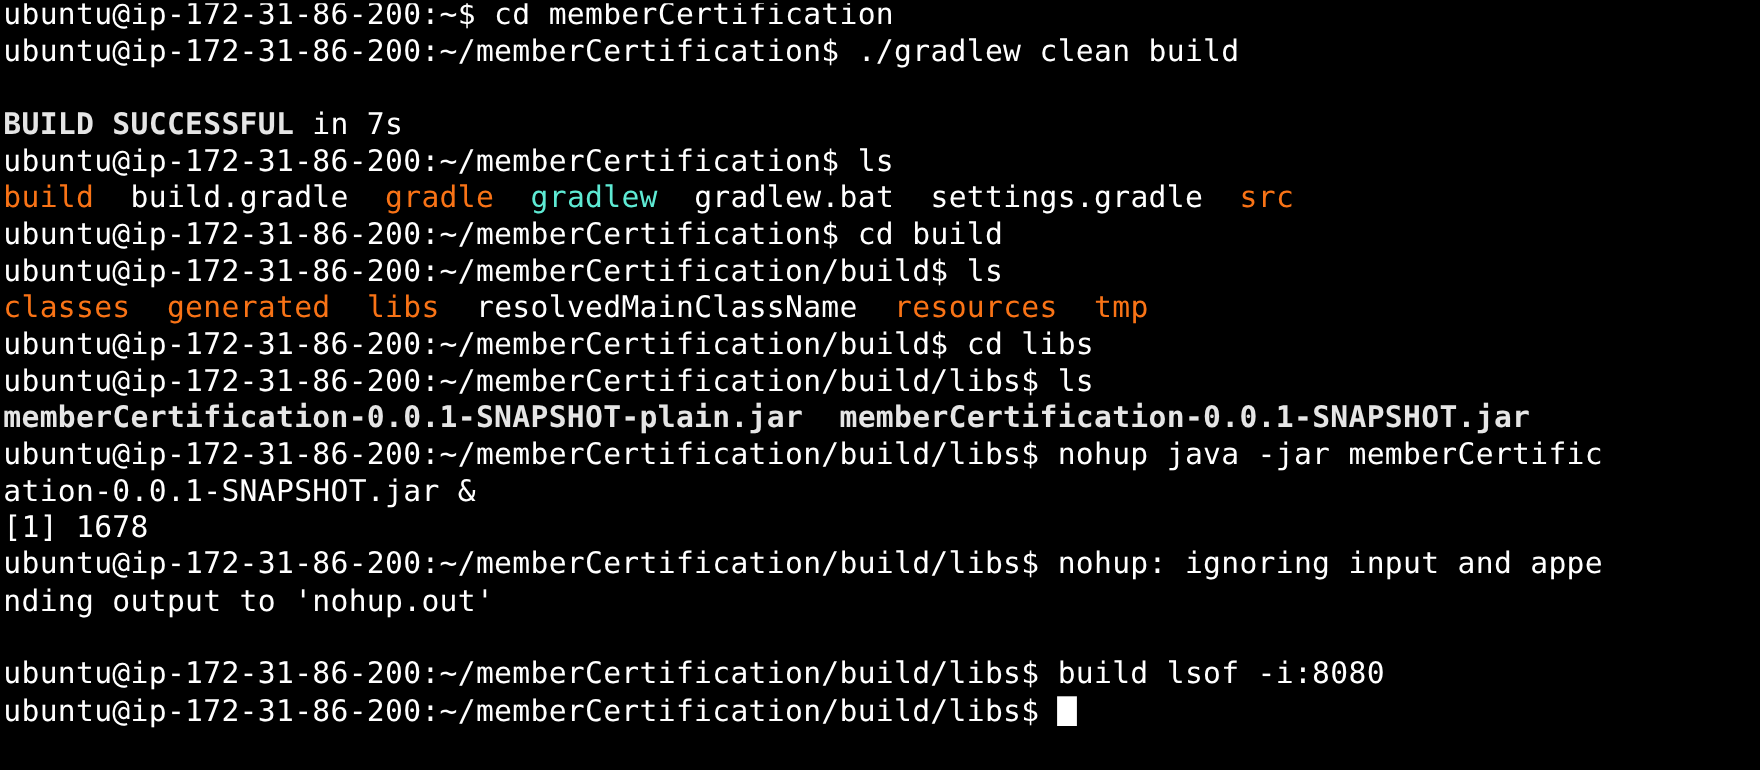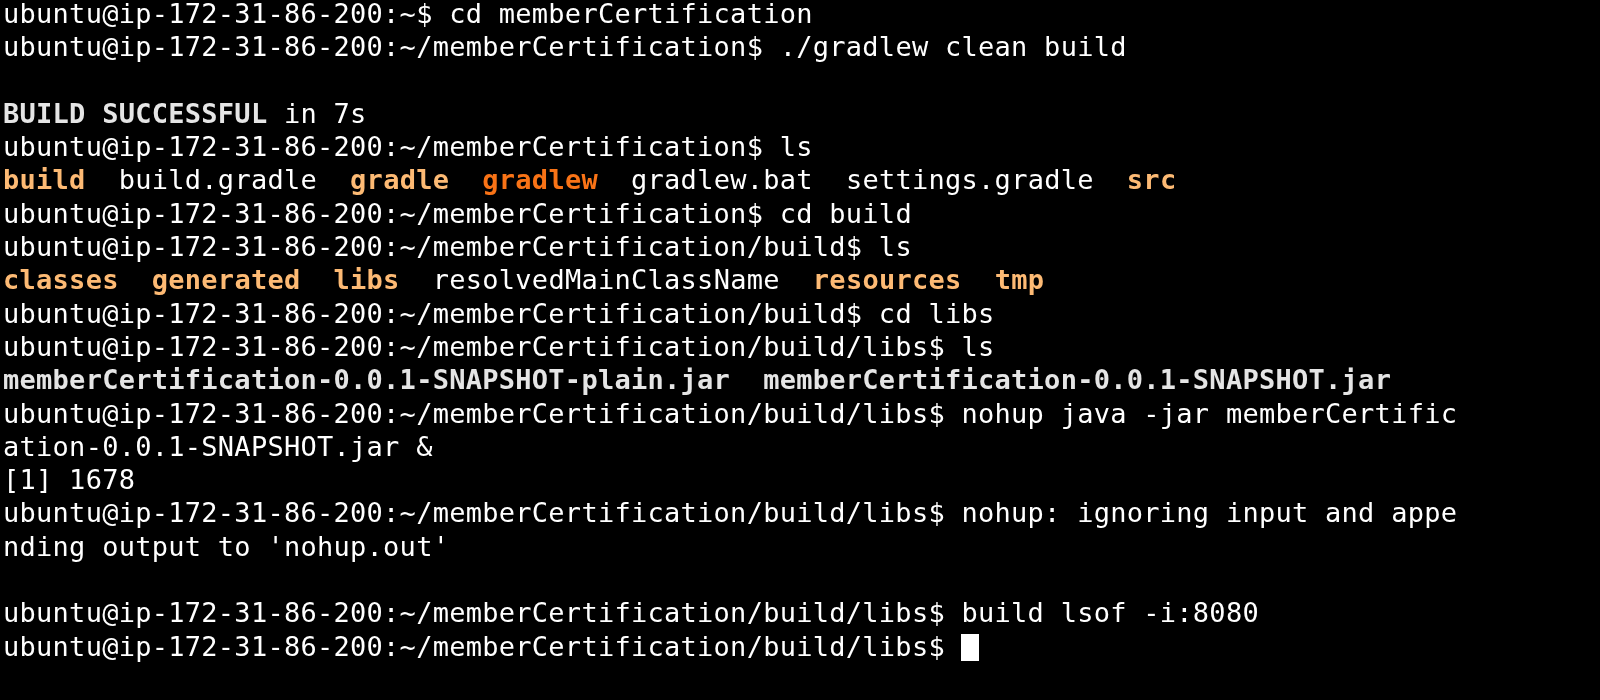--- a/index.html
+++ b/index.html
@@ -50,22 +50,22 @@
   .term-row.blank::after {
     content: "\00a0";
   }
 
   .seg {
     white-space: pre;
   }
 
   
   .c-default { color: #ffffff; }
-  .c-dir     { color: #fdba74; font-weight: bold; }
-  .c-exec    { color: #f97316; font-weight: bold; }
+  .c-dir     { color: #f97316; font-weight: normal; }
+  .c-exec    { color: #5eead4; font-weight: normal; }
   .c-archive { color: #e5e5e5; font-weight: bold; }
   .c-success { color: #e5e5e5; font-weight: bold; }
 
   .cursor-block {
     display: inline-block;
     width: 18px;
     height: 27px;
     background: #ffffff;
     vertical-align: -5px;
   }

